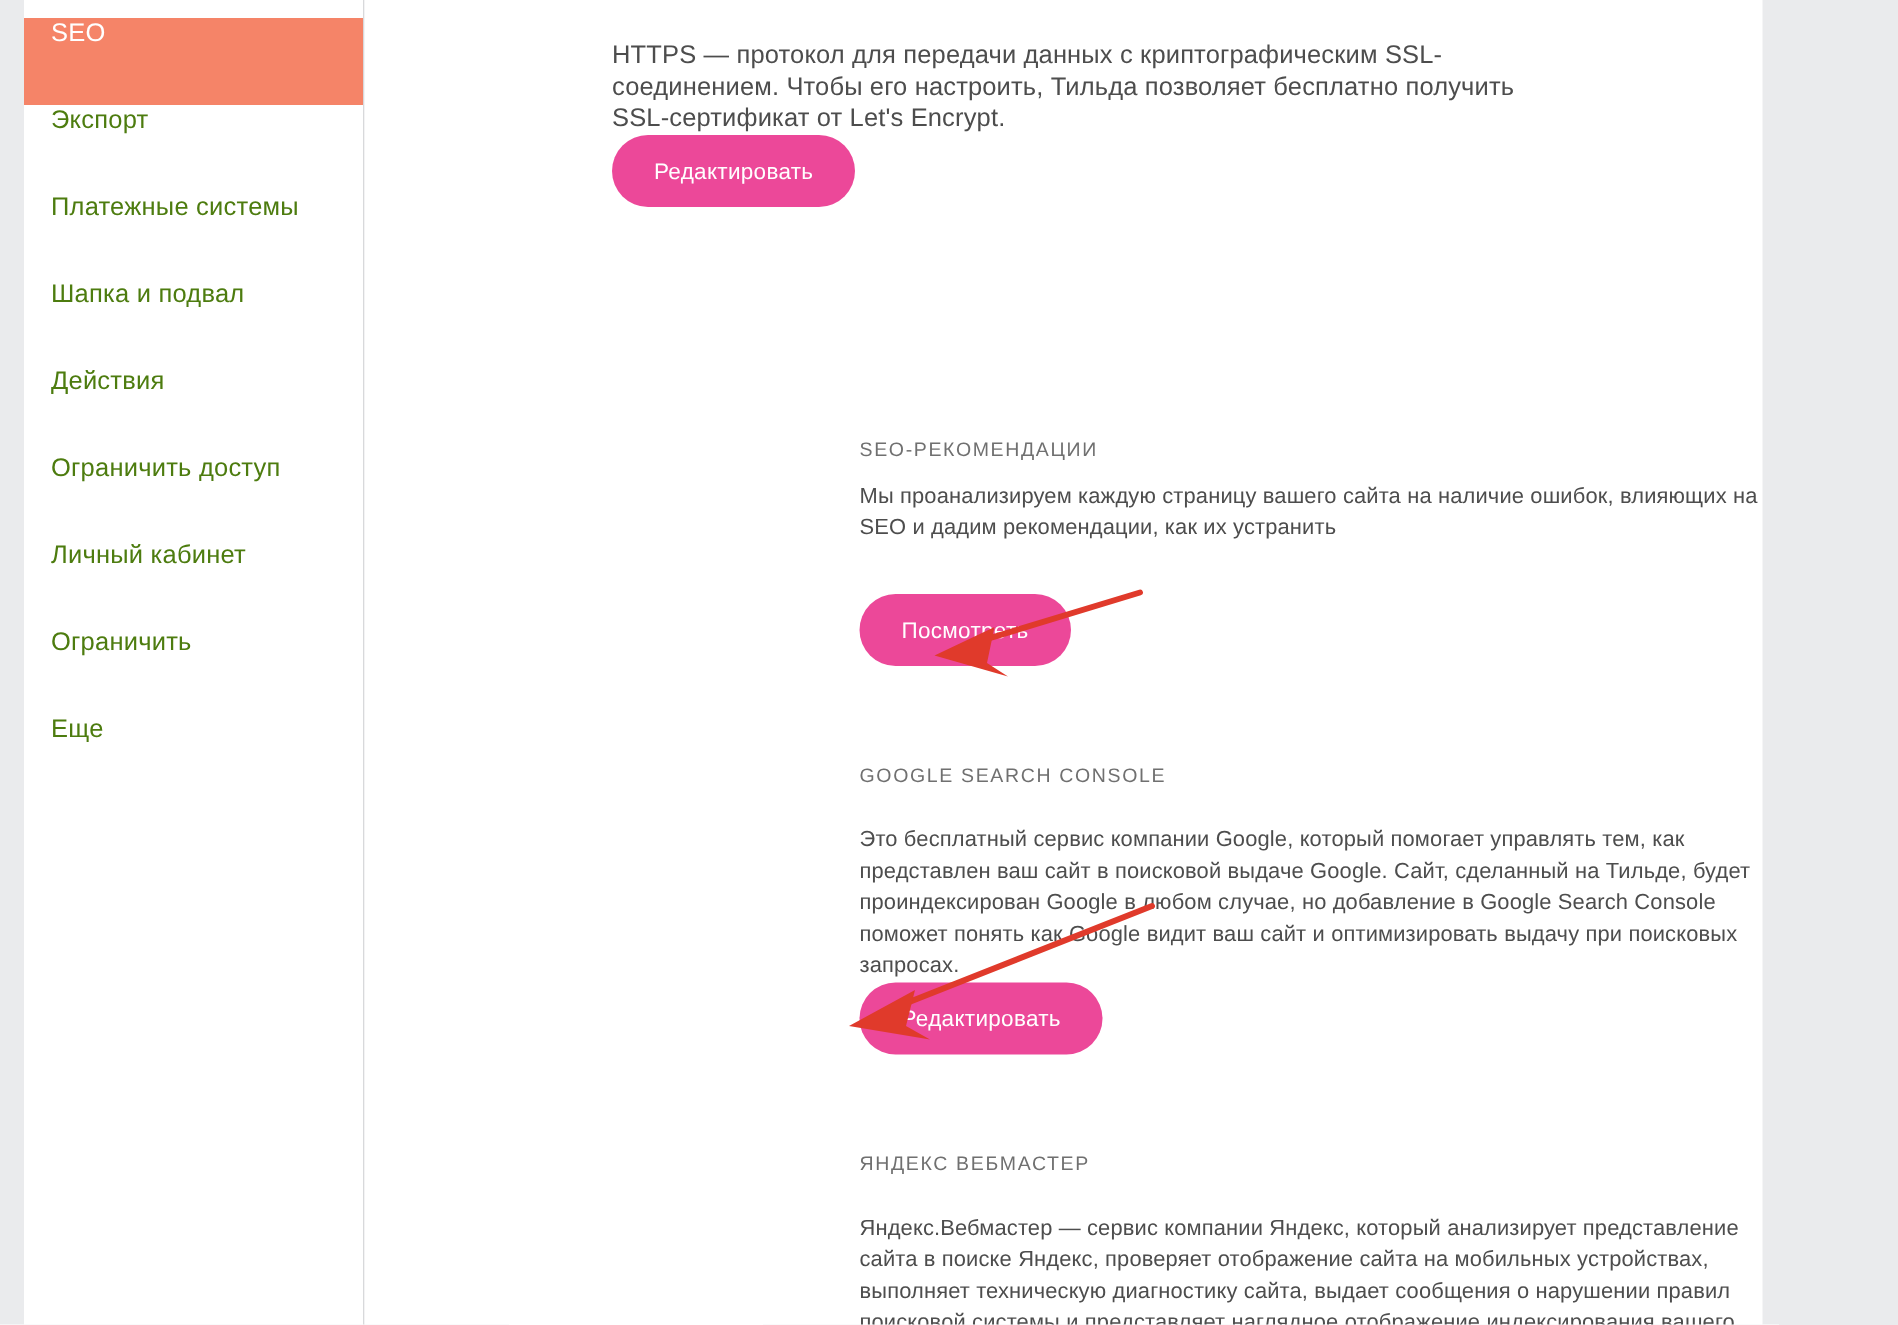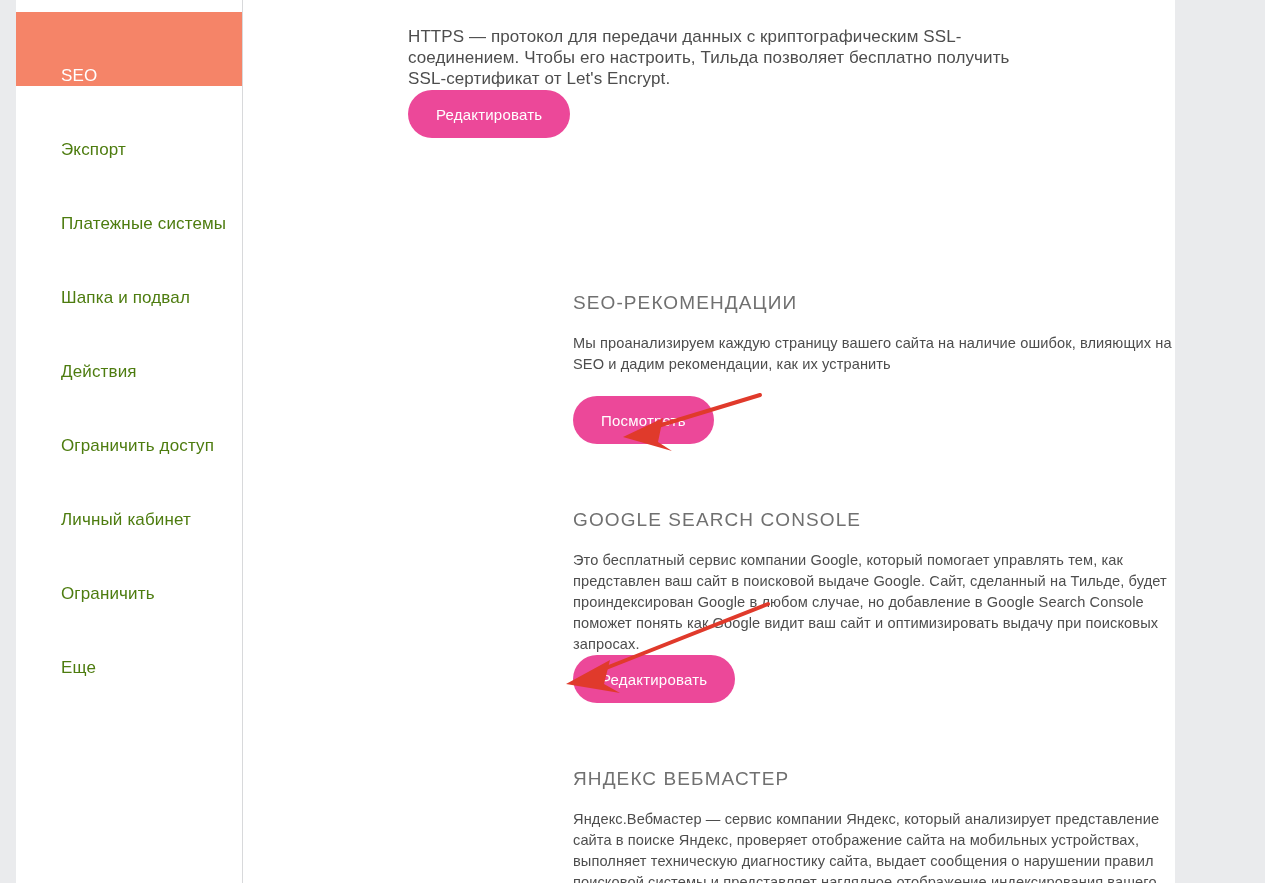--- a/index.html
+++ b/index.html
@@ -29,24 +29,24 @@
     height: 883px;
     background: #ffffff;
     border-right: 1px solid #d8d9db;
     box-sizing: border-box;
   }
   .sidebar-list {
     position: relative;
     padding-top: 12px;
   }
   .sidebar-item {
-    height: 74px;
+    height: 58px;
     display: flex;
-    align-items: flex-end;
-    padding-left: 45px;
+    align-items: flex-start;
+    padding-left: 18px;
     box-sizing: border-box;
     cursor: pointer;
   }
   .sidebar-item .label {
     font-size: 17px;
     color: #4d7c0f;
     letter-spacing: 0.15px;
     font-weight: 400;
   }
   .sidebar-item.active {
@@ -81,21 +81,21 @@
     font-size: 17px;
     line-height: 21px;
     color: #4d4d4d;
     letter-spacing: 0.1px;
   }
 
   .section {
     position: relative;
   }
   .section-heading {
-    font-size: 19px;
+    font-size: 13px;
     color: #707070;
     letter-spacing: 1.1px;
     text-transform: uppercase;
     font-weight: 400;
     margin: 0;
   }
   .section-body {
     margin: 0;
     width: 605px;
     font-size: 14.6px;
@@ -178,21 +178,21 @@
 
   <main class="content-panel">
     <div class="content-inner">
 
       <p class="intro-para">HTTPS — протокол для передачи данных с криптографическим SSL-соединением. Чтобы его настроить, Тильда позволяет бесплатно получить SSL-сертификат от Let's Encrypt.</p>
 
       <button class="btn abs" style="left:165px; top:90px;">Редактировать</button>
 
       <section class="section">
         <h2 class="section-heading abs" style="left:165px; top:203px;">SEO-РЕКОМЕНДАЦИИ</h2>
-        <p class="section-body abs" style="left:165px; top:244px;">Мы проанализируем каждую страницу вашего сайта на наличие ошибок, влияющих на SEO и дадим рекомендации, как их устранить</p>
+        <p class="section-body abs" style="left:165px; top:232px;">Мы проанализируем каждую страницу вашего сайта на наличие ошибок, влияющих на SEO и дадим рекомендации, как их устранить</p>
         <button class="btn abs" style="left:165px; top:307px;">Посмотреть</button>
       </section>
 
       <section class="section">
         <h2 class="section-heading abs" style="left:165px; top:420px;">GOOGLE SEARCH CONSOLE</h2>
         <p class="section-body abs" style="left:165px; top:461px;">Это бесплатный сервис компании Google, который помогает управлять тем, как представлен ваш сайт в поисковой выдаче Google. Сайт, сделанный на Тильде, будет проиндексирован Google в любом случае, но добавление в Google Search Console поможет понять как Google видит ваш сайт и оптимизировать выдачу при поисковых запросах.</p>
         <button class="btn abs" style="left:165px; top:566px;">Редактировать</button>
       </section>
 
       <section class="section">

